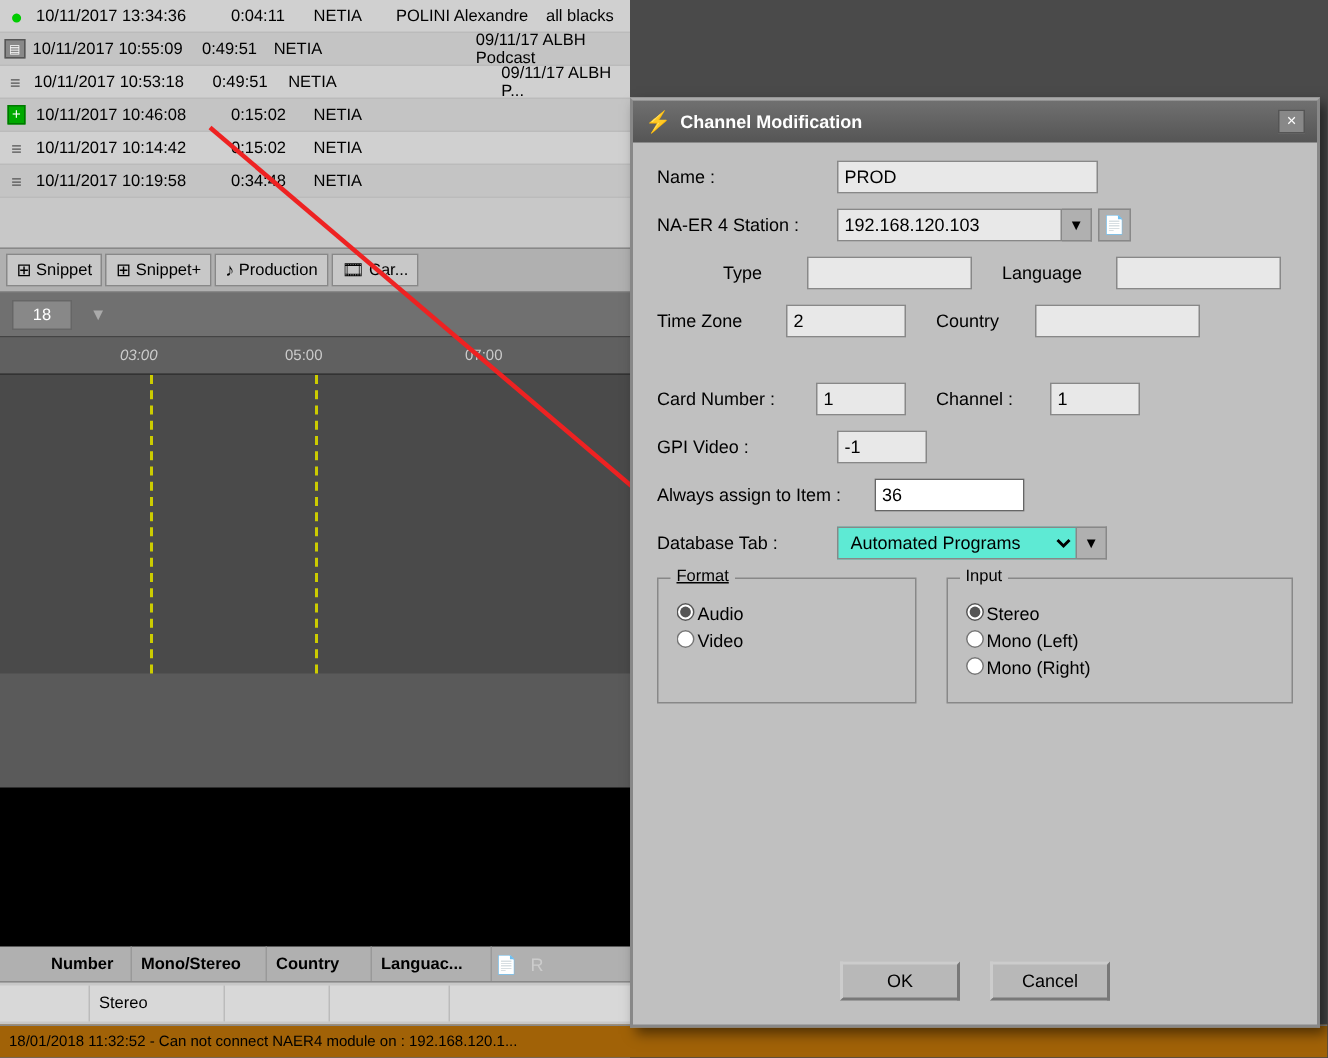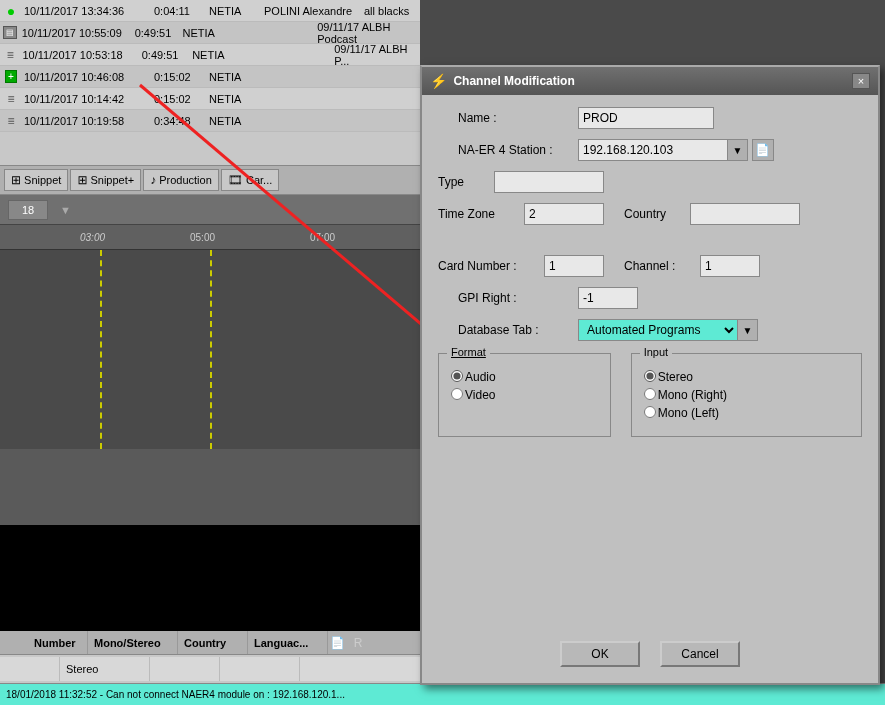--- a/index.html
+++ b/index.html
@@ -214,21 +214,21 @@
       background: #000;
     }
 
     
     .status-bar {
       position: absolute;
       bottom: 0;
       left: 0;
       width: 885px;
       height: 22px;
-      background: #5eead4;
+      background: #a16207;
       display: flex;
       align-items: center;
       padding: 0 6px;
       font-size: 10px;
       color: #000;
       border-top: 1px solid #888;
     }
 
     
     .arrow-overlay {
@@ -291,39 +291,38 @@
     }
 
     .dialog-body {
       padding: 12px 16px;
     }
 
     .field-row {
       display: flex;
       align-items: center;
       margin-bottom: 10px;
-      margin-left: 20px;
     }
 
     .field-label {
       width: 120px;
       font-size: 12px;
       color: #000;
     }
 
     .field-input {
       height: 22px;
       background: #e8e8e8;
       border: 1px solid #888;
       font-size: 12px;
       padding: 0 4px;
       color: #000;
     }
 
-    .field-input-wide { width: 136px; }
+    .field-input-wide { width: 174px; }
     .field-input-narrow { width: 60px; }
 
     .field-dropdown {
       display: flex;
       align-items: center;
     }
 
     .dropdown-select {
       height: 22px;
       background: #5eead4;
@@ -619,21 +618,25 @@
       <div class="field-label">NA-ER 4 Station :</div>
       <div class="field-dropdown">
         <input type="text" class="field-input" style="width: 150px;" value="192.168.120.103">
         <div class="dropdown-btn">▼</div>
       </div>
       <div class="page-icon-btn">📄</div>
     </div>
 
     <div class="two-col-row">
       <div style="display:flex; align-items:center; gap:6px;">
-        <div class="field-label" style="width:50px;">Type</div>
+        <div class="field-label" style="width:50px;margin-left:44px;">Type</div>
+        <input type="text" class="field-input" style="width: 110px;" value="">
+      </div>
+      <div style="display:flex; align-items:center; gap:6px;">
+        <div class="field-label" style="width:70px;">Language</div>
         <input type="text" class="field-input" style="width: 110px;" value="">
       </div>
     </div>
 
     <div class="two-col-row">
       <div style="display:flex; align-items:center; gap:6px;">
         <div class="field-label" style="width:80px;">Time Zone</div>
         <input type="text" class="field-input" style="width: 80px;" value="2">
       </div>
       <div style="display:flex; align-items:center; gap:6px;">
@@ -649,24 +652,28 @@
         <div class="field-label" style="width:100px;">Card Number :</div>
         <input type="text" class="field-input field-input-narrow" value="1" style="">
       </div>
       <div style="display:flex; align-items:center; gap:6px;">
         <div class="field-label" style="width:70px;">Channel :</div>
         <input type="text" class="field-input field-input-narrow" value="1" style="">
       </div>
     </div>
 
     <div class="field-row">
-      <div class="field-label">GPI Right :</div>
+      <div class="field-label">GPI Video :</div>
       <input type="text" class="field-input field-input-narrow" value="-1" style="">
     </div>
 
+    <div class="field-row">
+      <div class="field-label" style="width:145px;">Always assign to Item :</div>
+      <input type="text" class="field-input highlighted-input" style="width: 100px;" value="36">
+    </div>
 
     <div class="field-row">
       <div class="field-label">Database Tab :</div>
       <div class="field-dropdown">
         <select class="dropdown-select">
           <option>Automated Programs</option>
         </select>
         <div class="dropdown-btn">▼</div>
       </div>
     </div>
@@ -687,25 +694,25 @@
 
       <div class="input-box-section" style="flex:1.4;">
         <div class="input-legend">Input</div>
         <div style="height:8px;"></div>
         <div class="radio-row">
           <input type="radio" class="radio-input" name="input" checked="" style="">
           <span class="radio-label">Stereo</span>
         </div>
         <div class="radio-row">
           <input type="radio" class="radio-input" name="input" style="">
-          <span class="radio-label">Mono (Right)</span>
+          <span class="radio-label">Mono (Left)</span>
         </div>
         <div class="radio-row">
           <input type="radio" class="radio-input" name="input" style="">
-          <span class="radio-label">Mono (Left)</span>
+          <span class="radio-label">Mono (Right)</span>
         </div>
       </div>
     </div>
   </div>
 
   <div class="dialog-footer">
     <button class="dialog-btn">
       <span>OK</span>
     </button>
     <button class="dialog-btn">

